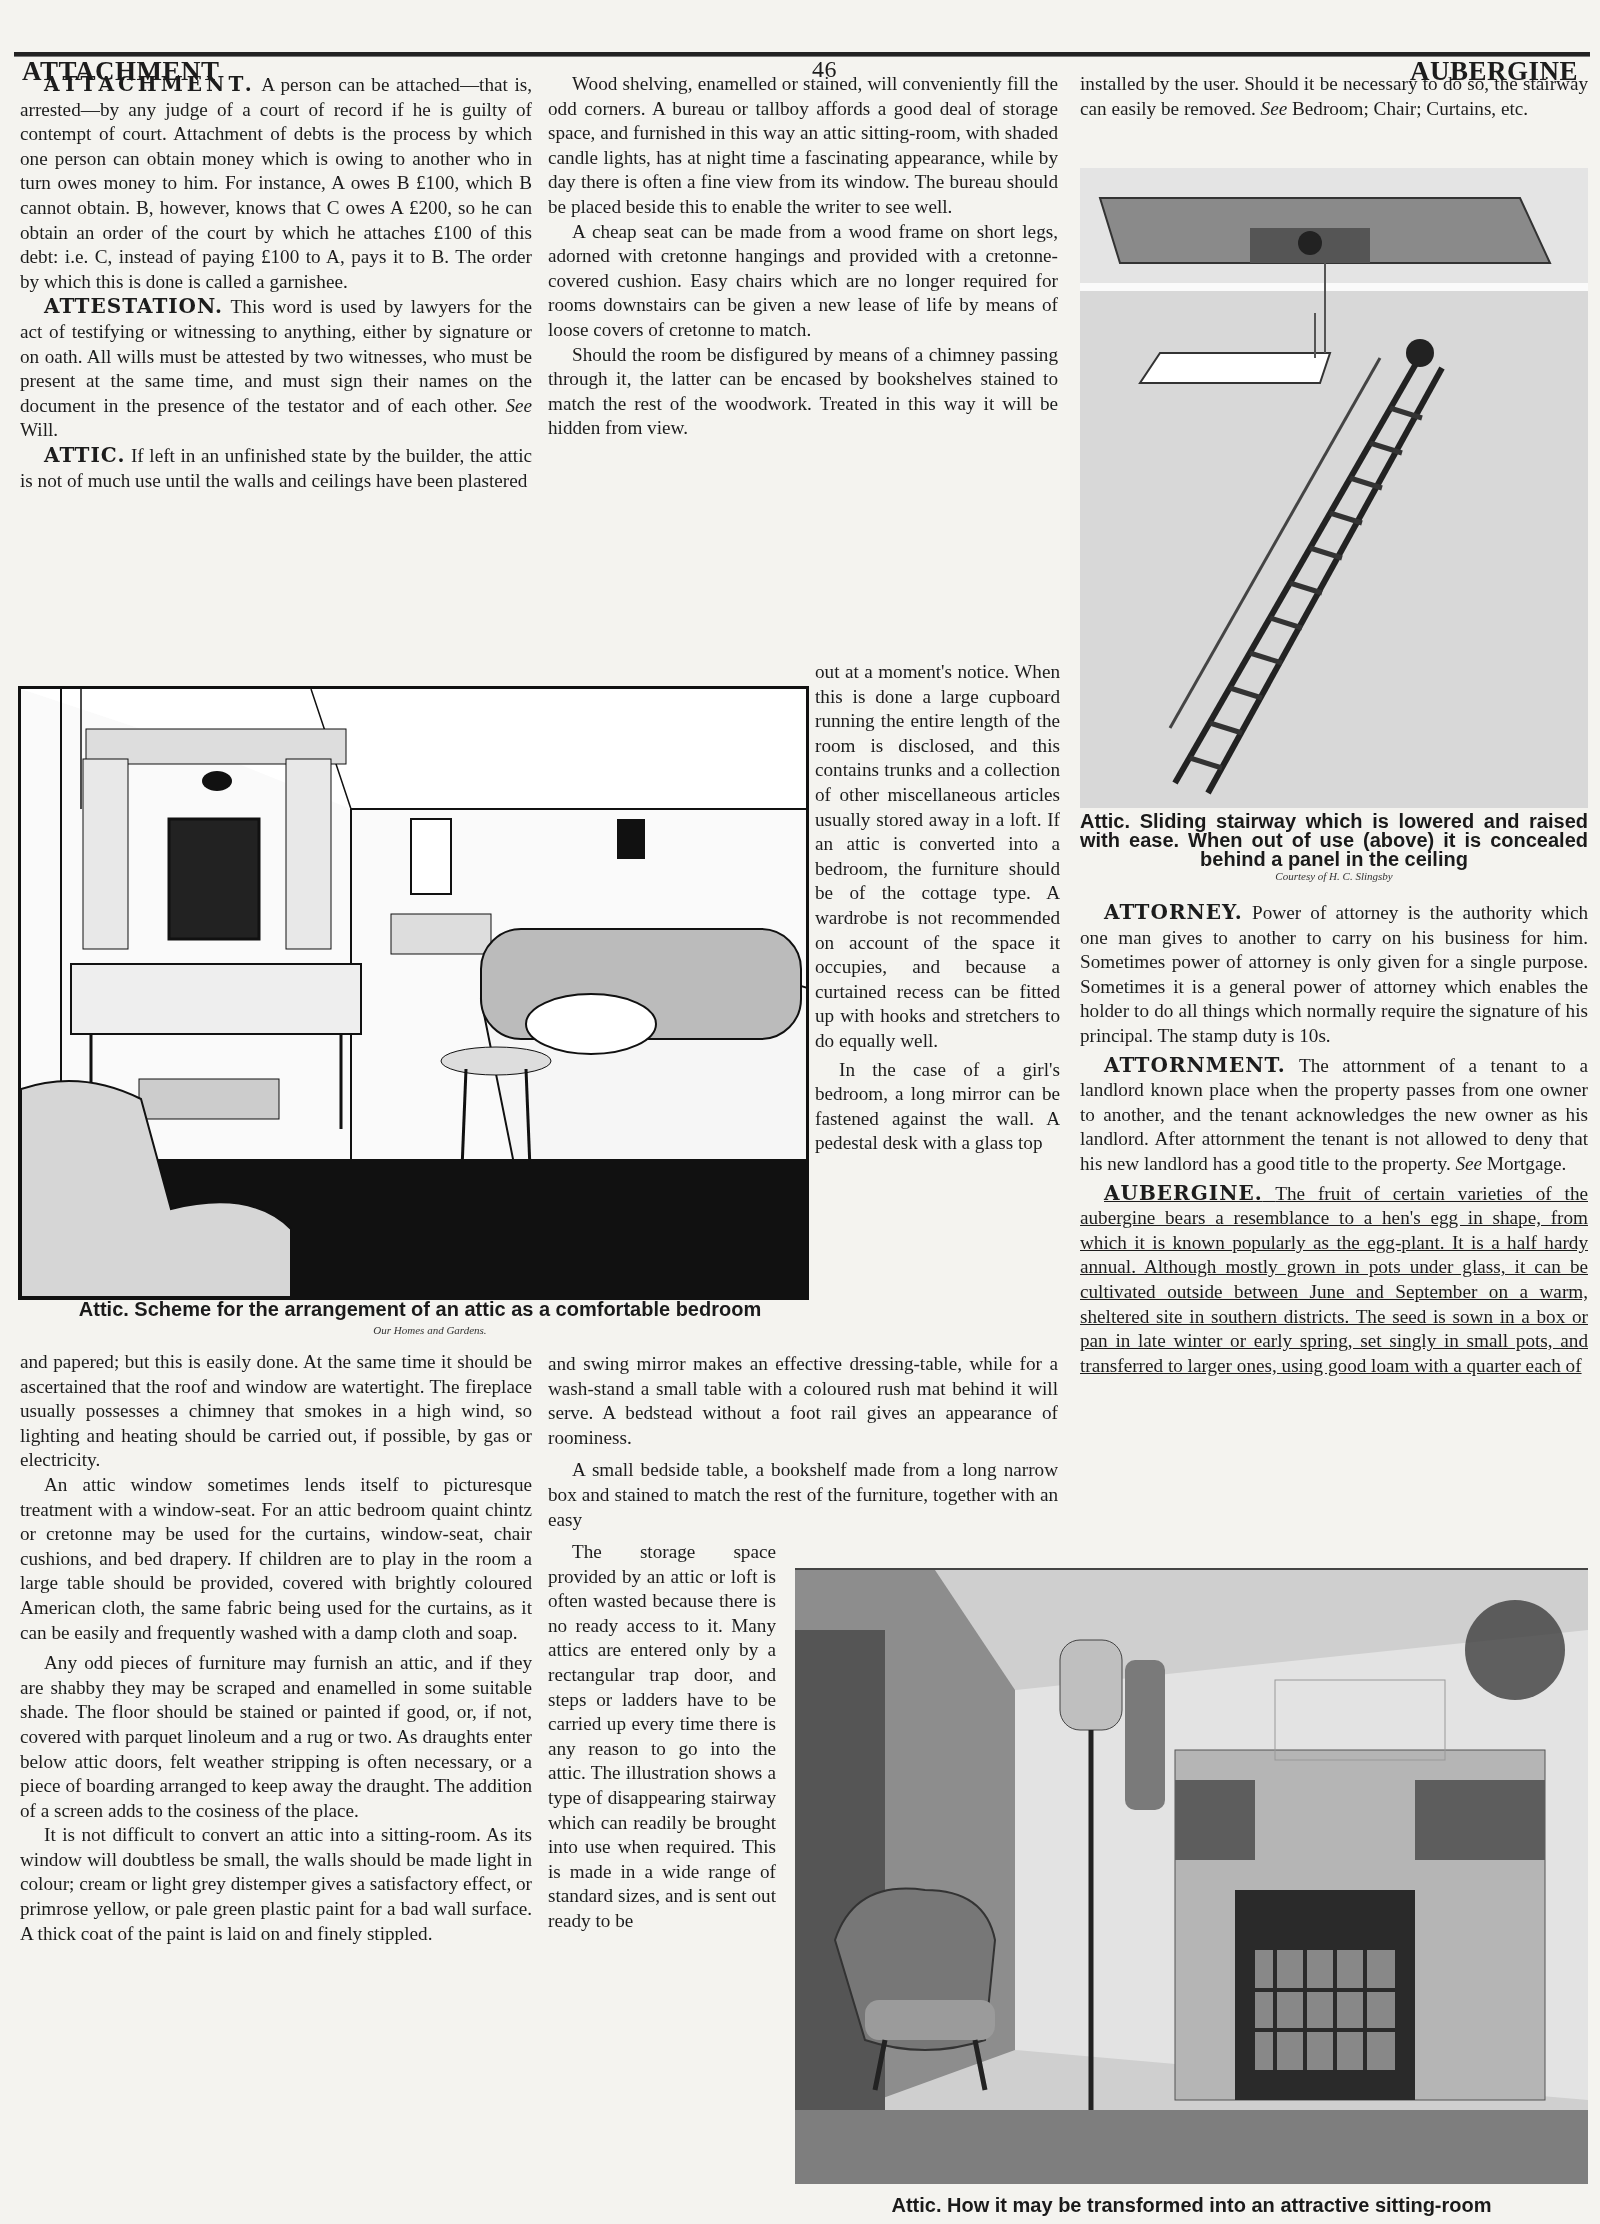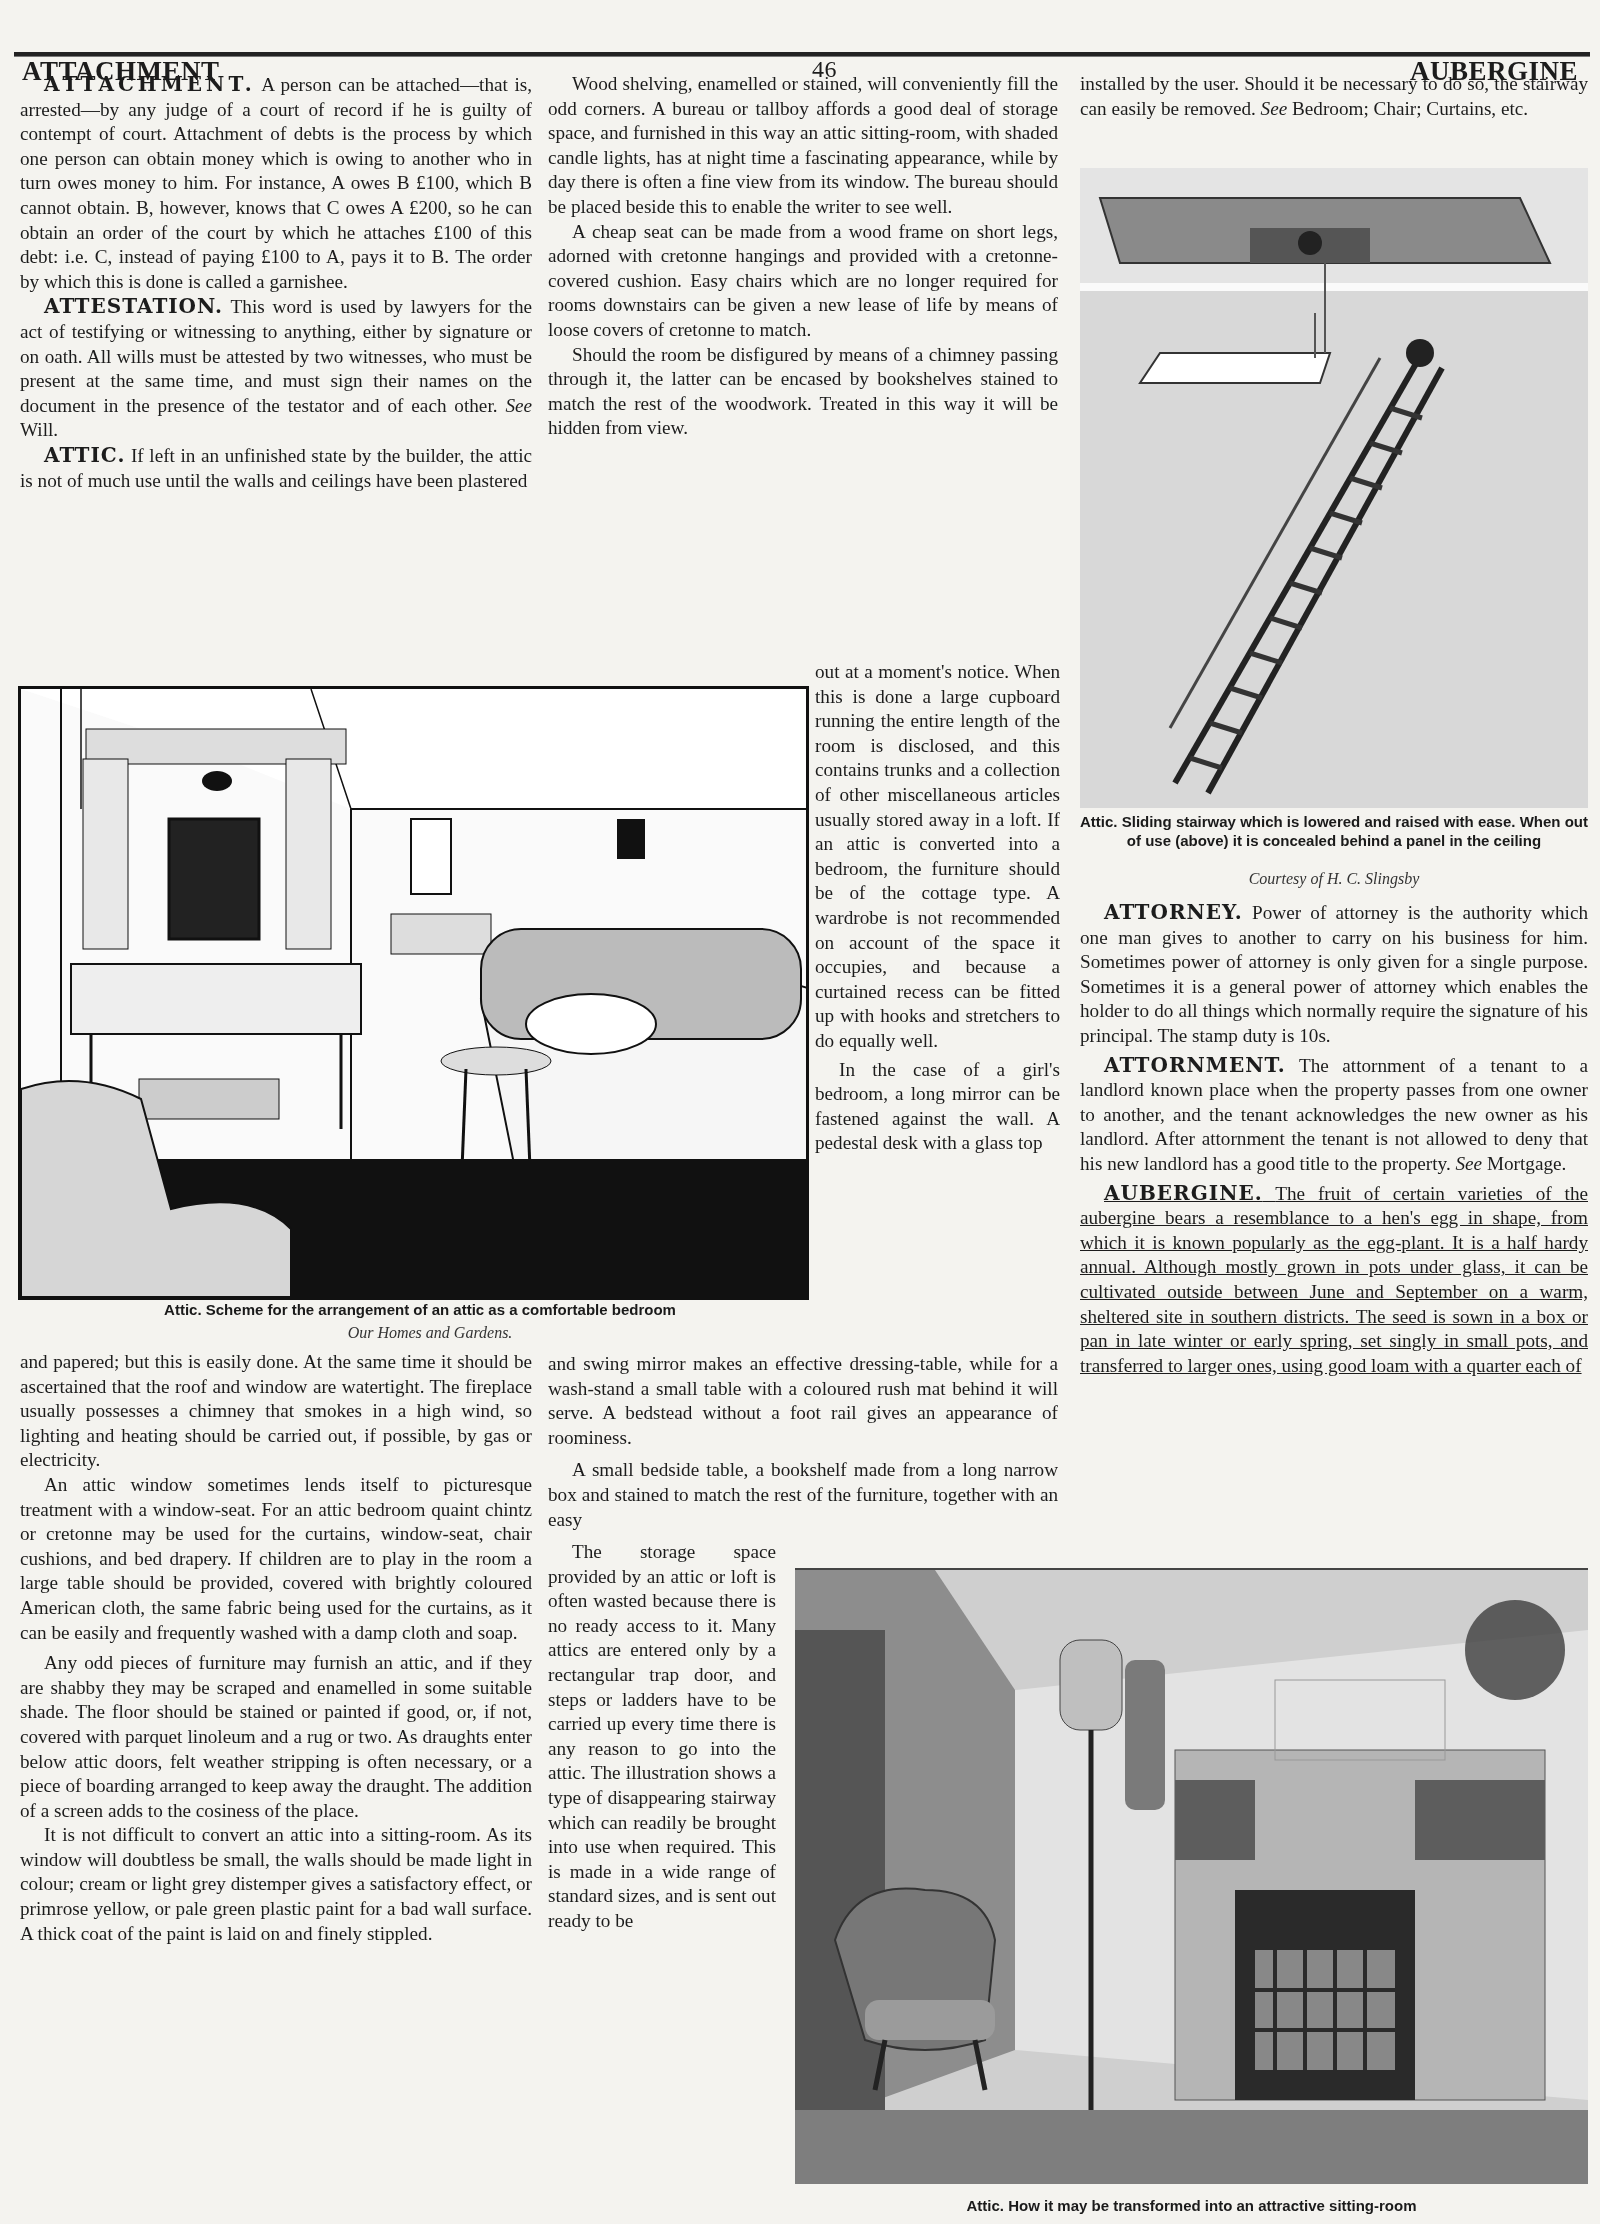--- a/index.html
+++ b/index.html
@@ -26,25 +26,25 @@
     font-family: "Liberation Serif", "DejaVu Serif", serif;
   }
   .col p { margin: 0; text-indent: 24px; }
   .col p.noindent { text-indent: 0; }
   .hw { font-family: "DejaVu Serif", serif; font-weight: bold; letter-spacing: 1px; font-size: 20px; }
   .hw.wide { letter-spacing: 4px; }
   .see { font-style: italic; }
   .figure { position: absolute; overflow: hidden; }
   .caption {
     position: absolute; font-family: "Liberation Sans", sans-serif; font-weight: bold;
-    font-size: 15px; line-height: 19px; text-align: center; color: #1a1a1a;
+    font-size: 20px; line-height: 19px; text-align: center; color: #1a1a1a;
   }
   .credit {
     position: absolute; font-family: "Liberation Serif", serif; font-style: italic;
-    font-size: 16px; color: #333; text-align: center;
+    font-size: 11px; color: #333; text-align: center;
   }
   .narrow p { text-indent: 24px; }
 </style>
 </head>
 <body>
 
 <div class="running-head">
   <span class="left">ATTACHMENT</span>
   <span class="center">46</span>
   <span class="right">AUBERGINE</span>

